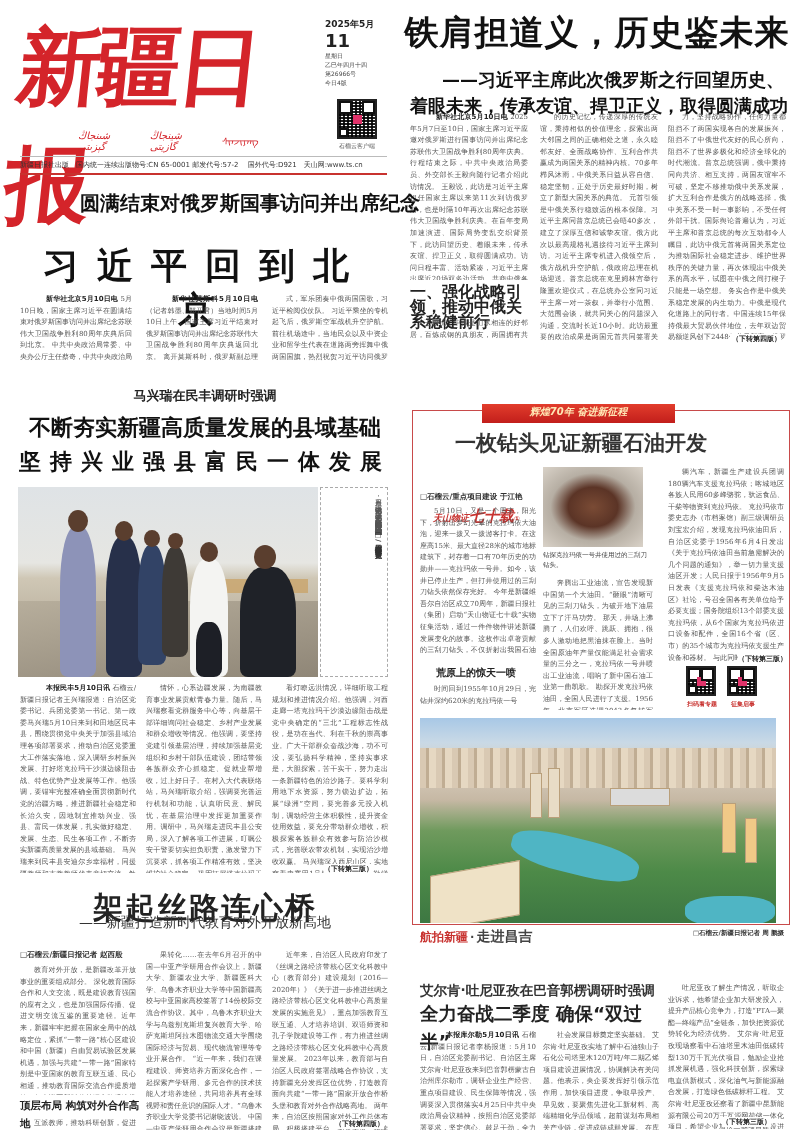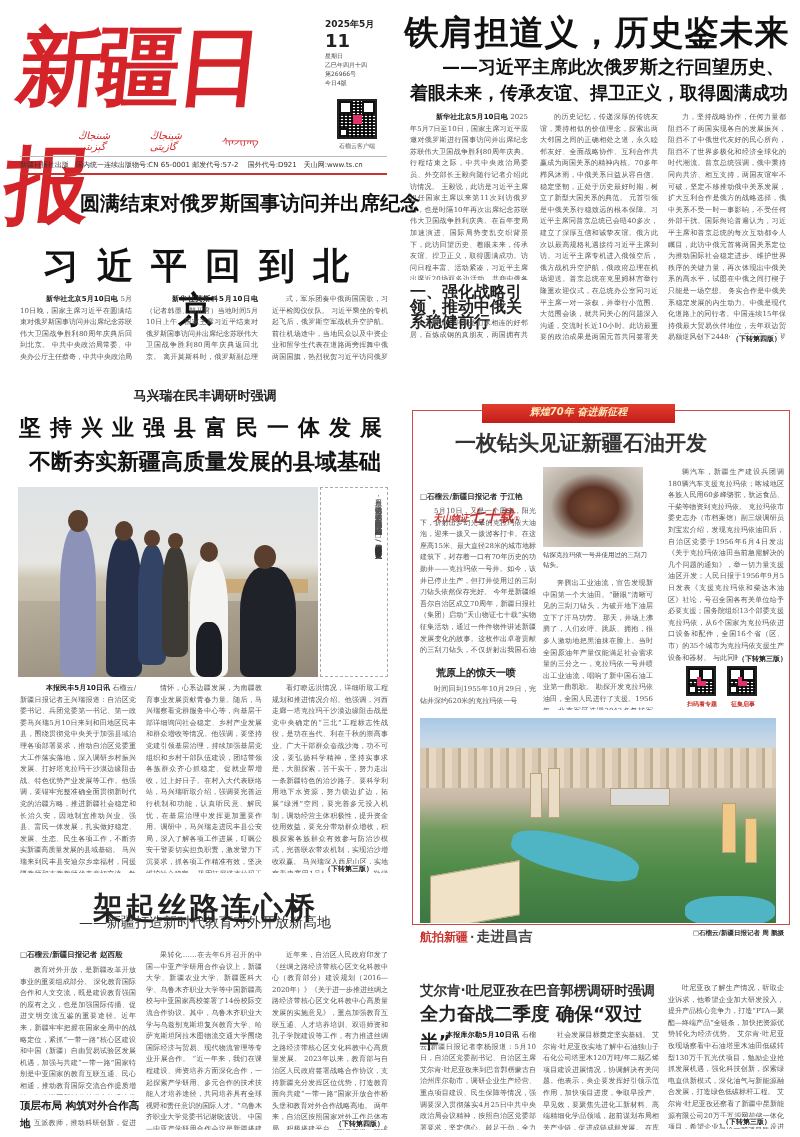--- a/index.html
+++ b/index.html
@@ -27,21 +27,21 @@
   .qr::before { content: ""; position: absolute; left: 0; top: 0; width: 9px; height: 9px; border: 2px solid #111; background: #fff; }
   .qr::after { content: ""; position: absolute; right: 0; top: 0; width: 9px; height: 9px; border: 2px solid #111; background: #fff; }
   .qr .qc { position: absolute; left: 50%; top: 50%; width: 9px; height: 9px; margin: -4.5px 0 0 -4.5px; background: #e0336a; }
   .qr .qb { position: absolute; left: 0; bottom: 0; width: 9px; height: 9px; border: 2px solid #111; background: #fff; }
   .pub-bar { left: 20px; top: 156px; width: 367px; height: 28px; border-top: 1px solid #bbb; font-size: 7px; color: #333; line-height: 16px; white-space: nowrap; }
   .pub-line { left: 20px; top: 173px; width: 367px; height: 2px; background: #c8322f; }
 
   
   .lead-head { left: 402px; top: 10px; width: 390px; font-size: 34px; font-weight: bold; color: #111; letter-spacing: 1px; line-height: 44px; text-align: center; }
   .lead-sub { left: 410px; top: 54px; width: 382px; font-size: 18px; font-weight: bold; color: #111; line-height: 26px; font-family: "DejaVu Serif", serif; }
-  .lead-sub .l1 { display: block; text-align: right; padding-right: 8px; }
+  .lead-sub .l1 { display: block; text-align: right; padding-right: 8px; margin-top: 13px; }
 
   
   .h2-small { left: 20px; top: 190px; width: 370px; font-family: "DejaVu Serif", serif; font-weight: bold; font-size: 20px; line-height: 26px; color: #111; margin-left: 36px; }
   .h2-small .l1 { display: block; text-align: right; padding-right: 6px; }
   .h2-big { left: 20px; top: 244px; width: 370px; text-align: center; font-size: 36px; font-weight: bold; letter-spacing: 18px; color: #111; line-height: 44px; }
 
   .kicker { left: 20px; top: 387px; width: 370px; text-align: center; font-size: 13px; font-weight: bold; color: #222; }
   .h3 { left: 18px; top: 410px; width: 374px; font-family: "DejaVu Serif", serif; font-weight: bold; font-size: 22px; line-height: 34px; color: #111; text-align: center; }
   .photo1 { left: 18px; top: 487px; width: 300px; height: 190px; overflow: hidden;
     background: linear-gradient(180deg, #dfe3e6 0%, #e6e6e2 40%, #cfc7b5 48%, #bdb4a2 70%, #a59c8c 100%); }
@@ -136,22 +136,22 @@
 俄方在机场为习近平举行欢送仪</span>
 </div>
 <div class="col body-text" style="left:272px; top:294px; width:116px; height:70px;">
   <span>式，军乐团奏中俄两国国歌，习近平检阅仪仗队。
 习近平乘坐的专机起飞后，俄罗斯空军战机升空护航。
 前往机场途中，当地民众以及中资企业和留学生代表在道路两旁挥舞中俄两国国旗，热烈祝贺习近平访问俄罗斯取得圆满成功。</span>
 </div>
 
 <div class="abs kicker">马兴瑞在民丰调研时强调</div>
 <div class="abs h3">
+  <div>不断夯实新疆高质量发展的县域基础</div>
   <div style="letter-spacing:9px;">坚持兴业强县富民一体发展</div>
-  <div>不断夯实新疆高质量发展的县域基础</div>
 </div>
 <div class="abs photo1">
   <div class="ground"></div>
   <div class="rail"></div>
   <div class="person" style="left:42px; top:40px; width:36px; height:150px; background:#8d93b8;"></div>
   <div class="head" style="left:50px; top:23px; width:20px; height:22px;"></div>
   <div class="person" style="left:88px; top:50px; width:36px; height:140px; background:#27304a;"></div>
   <div class="head" style="left:97px; top:34px; width:18px; height:20px;"></div>
   <div class="person" style="left:120px; top:58px; width:28px; height:120px; background:#324366;"></div>
   <div class="head" style="left:126px; top:43px; width:16px; height:17px;"></div>
@@ -192,21 +192,21 @@
 2023年以来，教育部与自治区人民政府签署战略合作协议，支持新疆充分发挥区位优势，打造教育面向共建“一带一路”国家开放合作桥头堡和教育对外合作战略高地。
 两年来，自治区按照国家对外工作总体布局，积极搭建平台，拓宽渠道，持续加强与中亚五国在人才培养、国际中文教育、科研合作、学术交流、国别与区域研究等方面的交流合作。</div>
 <div class="abs" style="left:335px; top:1119px; font-size:7px; background:#fff;"><span class="jump">（下转第四版）</span></div>
 
 <div class="abs feature-frame"></div>
 <div class="abs banner">辉煌70年 奋进新征程</div>
 <div class="abs feature-title">一枚钻头见证新疆石油开发</div>
 <div class="abs series-logo">
   <span>天山物证</span><span class="big">七十载</span><span style="font-size:7px;">①</span>
 </div>
-<div class="abs byline" style="left:420px; top:492px;">□石榴云/新疆日报记者 于江艳</div>
+<div class="abs byline" style="left:420px; top:492px;">□石榴云/重点项目建设 于江艳</div>
 <div class="col body-text" style="left:420px; top:506px; width:116px; height:152px;">5月10日，又是一个周末，阳光下，折射出梦幻光晕的克拉玛依大油泡，迎来一拨又一拨游客打卡。在这座高15米、最大直径28米的城市地标建筑下，封存着一口有70年历史的功勋井——克拉玛依一号井。如今，该井已停止生产，但打井使用过的三刮刀钻头依然保存完好。
 今年是新疆维吾尔自治区成立70周年，新疆日报社（集团）启动“天山物证七十载”实物征集活动，通过一件件物件讲述新疆发展变化的故事。这枚作出卓著贡献的三刮刀钻头，不仅折射出我国石油装备制造技术的发展，更见证了新疆石油勘探开发事业的变迁。</div>
 <div class="abs subhead" style="left:436px; top:664px; font-size:10px;">荒原上的惊天一喷</div>
 <div class="col body-text" style="left:420px; top:684px; width:116px; height:24px;">时间回到1955年10月29日，完钻井深约620米的克拉玛依一号</div>
 <div class="abs drill-photo"></div>
 <div class="abs drill-caption">钻探克拉玛依一号井使用过的三刮刀钻头。</div>
 <div class="col body-text" style="left:543px; top:578px; width:110px; height:132px;">奔腾出工业油流，宣告发现新中国第一个大油田。“砸眼”清晰可见的三刮刀钻头，为破开地下油层立下了汗马功劳。
 那天，井场上沸腾了，人们欢呼、跳跃、拥抱，很多人激动地把黑油抹在脸上。当时全国原油年产量仅能满足社会需求量的三分之一，克拉玛依一号井喷出工业油流，唱响了新中国石油工业第一曲凯歌。
 勘探开发克拉玛依油田，全国人民进行了支援。1956年，北京军区选调2043名复转军人，编成37个钻探队奔赴克拉玛依；石油工业部调260</div>
 <div class="col body-text" style="left:668px; top:467px; width:116px; height:194px;">

